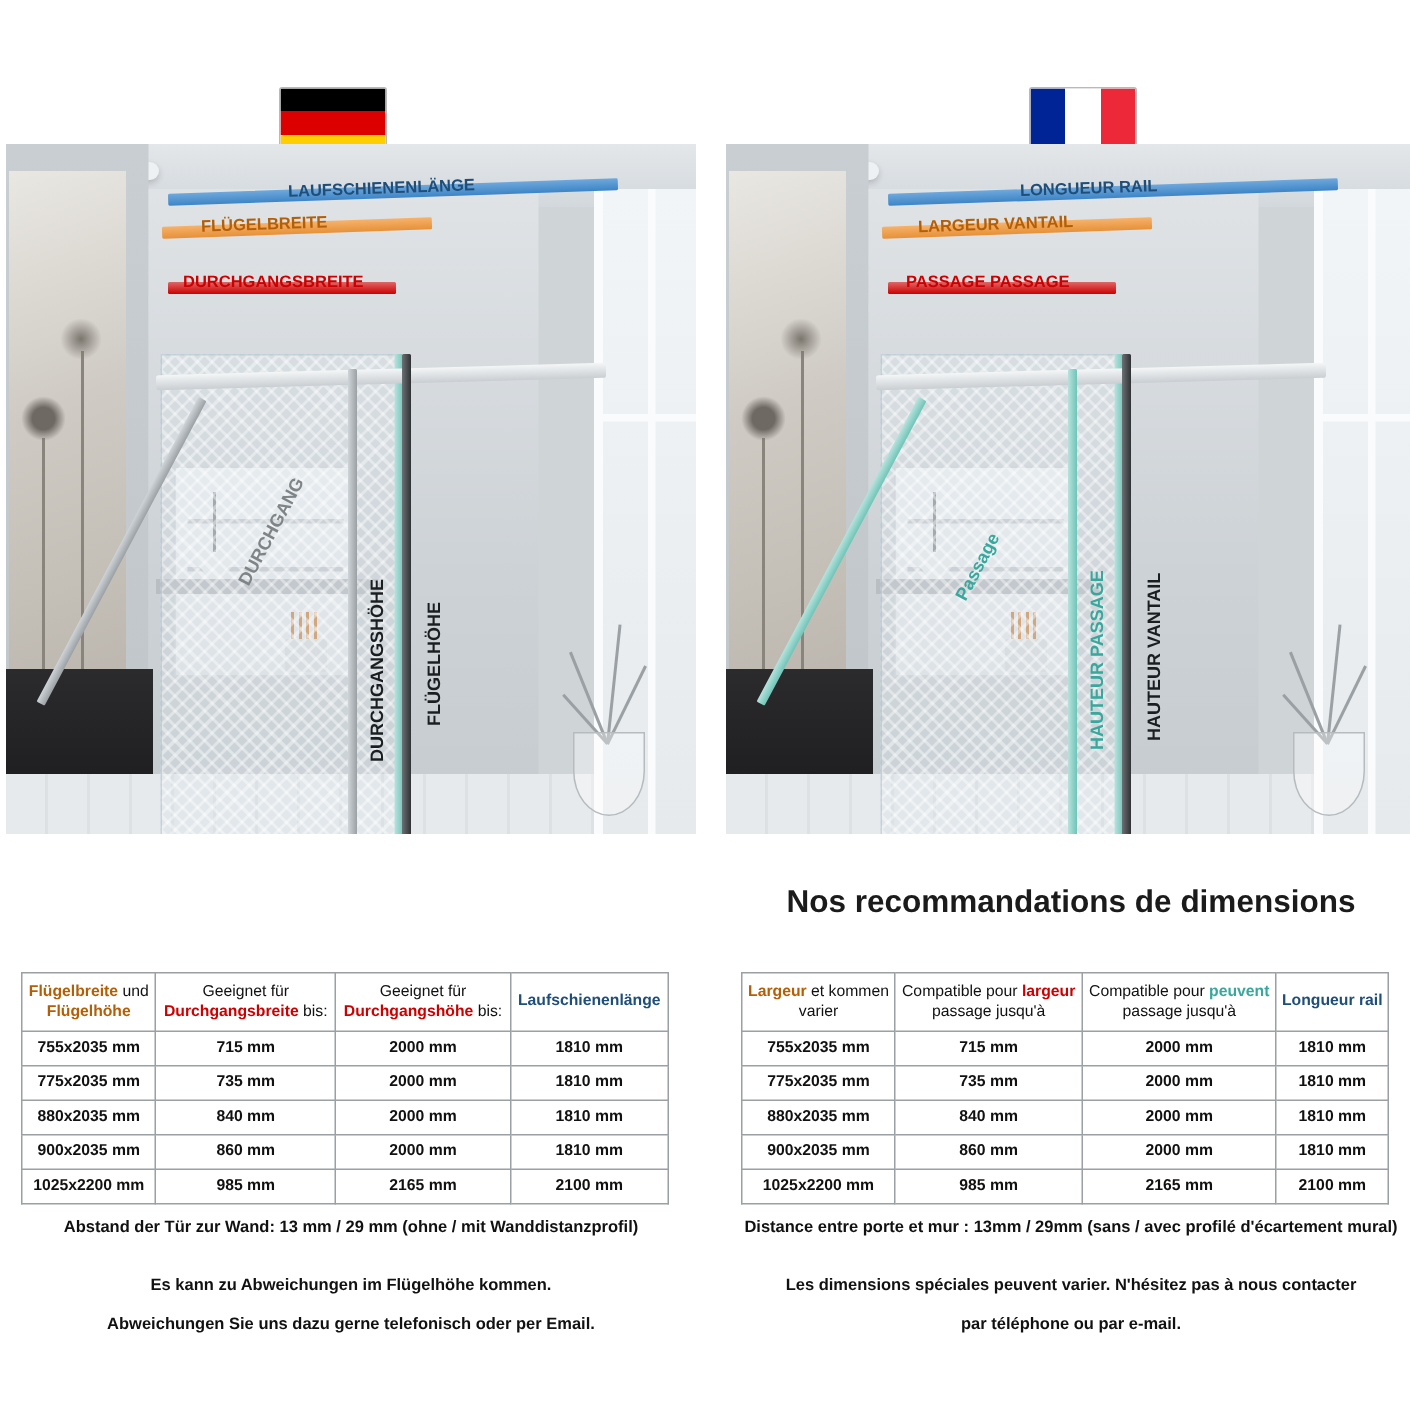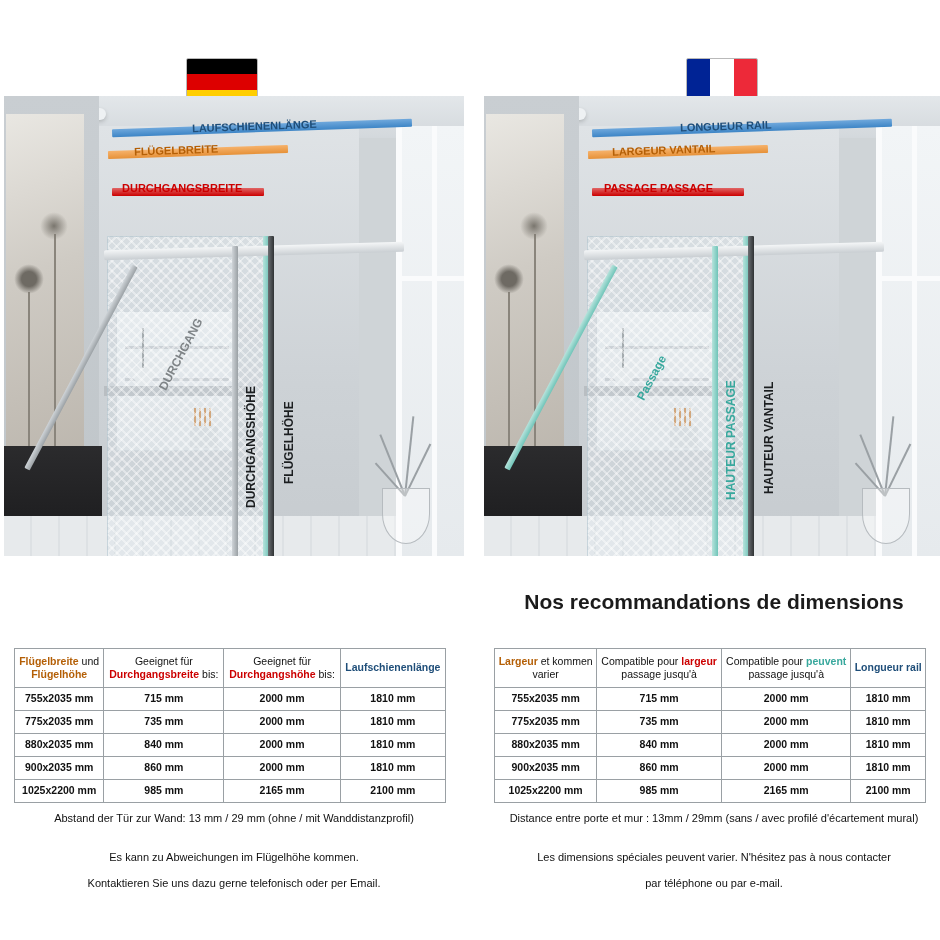--- a/index.html
+++ b/index.html
@@ -243,21 +243,21 @@
   .c-red    { color: #cc0000; font-weight: bold; }
   .c-teal   { color: #38a89d; font-weight: bold; }
   .c-blue   { color: #1f4e79; font-weight: bold; }
 
   
   .note {
     position: absolute;
     width: 460px;
     text-align: center;
     font-size: 11px;
-    font-weight: normal;
+    font-weight: bold;
     color: #111;
   }
   .note.left  { left: 4px; }
   .note.right { left: 484px; }
   .note.n1 { top: 812px; }
   .note.n2 { top: 851px; }
   .note.n3 { top: 877px; }
 </style>
 </head>
 <body>
@@ -498,19 +498,19 @@
         <td>1025x2200 mm</td>
         <td>985 mm</td>
         <td>2165 mm</td>
         <td>2100 mm</td>
       </tr>
     </tbody>
   </table>
 
   <div class="note left  n1">Abstand der Tür zur Wand: 13 mm / 29 mm (ohne / mit Wanddistanzprofil)</div>
   <div class="note left  n2">Es kann zu Abweichungen im Flügelhöhe kommen.</div>
-  <div class="note left  n3">Kontaktieren Sie uns dazu gerne telefonisch oder per Email.</div>
+  <div class="note left  n3">Abweichungen Sie uns dazu gerne telefonisch oder per Email.</div>
 
   <div class="note right n1">Distance entre porte et mur : 13mm / 29mm (sans / avec profilé d'écartement mural)</div>
   <div class="note right n2">Les dimensions spéciales peuvent varier. N'hésitez pas à nous contacter</div>
   <div class="note right n3">par téléphone ou par e-mail.</div>
 
 </div>
 
 </body></html>

